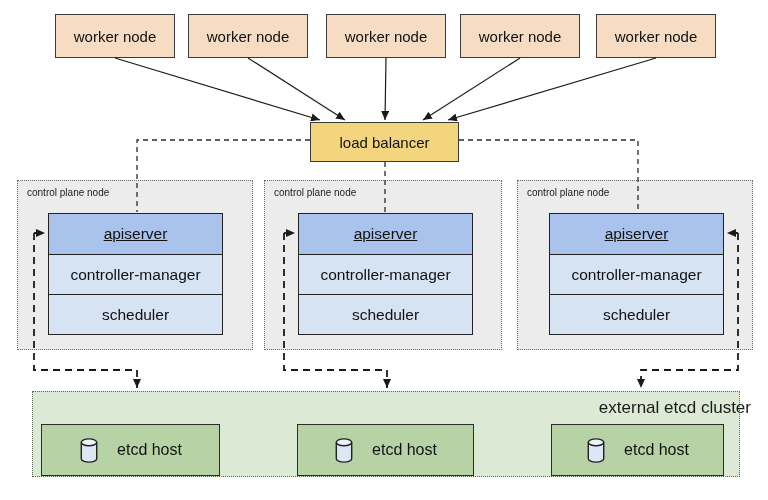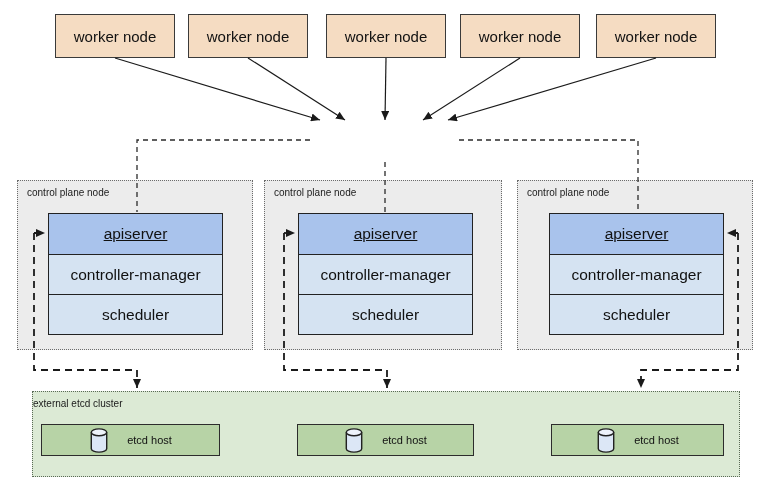--- a/index.html
+++ b/index.html
@@ -11,36 +11,37 @@
   .worker{top:14px;width:120px;height:44px;background:#f5dcc2;border:1.5px solid #3a3a3a;font-size:15px;z-index:2;}
   .lb{left:310px;top:122px;width:149px;height:40px;background:#f2d57c;border:1.5px solid #3a3a3a;font-size:15px;z-index:2;}
   .cp{top:180px;height:170px;background:#ececec;border:1.5px dotted #6b6b6b;z-index:1;}
   .cp-label{position:absolute;top:6px;left:9px;font-size:10px;color:#1a1a1a;}
   .stack{position:absolute;top:213px;width:175px;z-index:2;border:1.4px solid #222;box-sizing:border-box;background:#d5e3f2;}
   .row{height:40px;display:flex;align-items:center;justify-content:center;font-size:15.5px;box-sizing:border-box;}
   .row + .row{border-top:1.4px solid #222;}
   .row.api{background:#a9c3ec;text-decoration:underline;}
   .row.comp{background:#d5e3f2;}
   .etcd-cluster{left:32px;top:391px;width:708px;height:86px;background:#dcead5;border:1.5px dotted #5a6a56;z-index:1;}
-  .etcd-cluster-label{position:absolute;top:6px;left:0;width:100%;text-align:left;font-size:10px;color:#1a1a1a;}
-  .etcd-host{top:424px;height:32px;background:#b7d3a6;border:1.8px solid #2c2c2c;font-size:11px;z-index:2;gap:18px;}
+  .etcd-cluster-label{position:absolute;top:6px;left:12px;width:100%;text-align:right;font-size:17px;color:#1a1a1a;}
+  .etcd-host{top:424px;height:52px;background:#b7d3a6;border:1.8px solid #2c2c2c;font-size:16px;z-index:2;gap:18px;}
   .cyl{width:20px;height:25px;display:block;}
   .lines{position:absolute;left:0;top:0;width:768px;height:500px;z-index:4;pointer-events:none;}
 </style>
 </head>
 <body>
 
 <div class="canvas">
 
   <div class="box worker" style="left:55px">worker node</div>
   <div class="box worker" style="left:188px">worker node</div>
   <div class="box worker" style="left:326px">worker node</div>
   <div class="box worker" style="left:460px">worker node</div>
   <div class="box worker" style="left:596px">worker node</div>
 
+  <div class="box lb">load balancer</div>
 
   <div class="box cp" style="left:17px;width:236px">
     <span class="cp-label">control plane node</span>
   </div>
   <div class="box cp" style="left:264px;width:238px">
     <span class="cp-label">control plane node</span>
   </div>
   <div class="box cp" style="left:517px;width:236px">
     <span class="cp-label">control plane node</span>
   </div>

